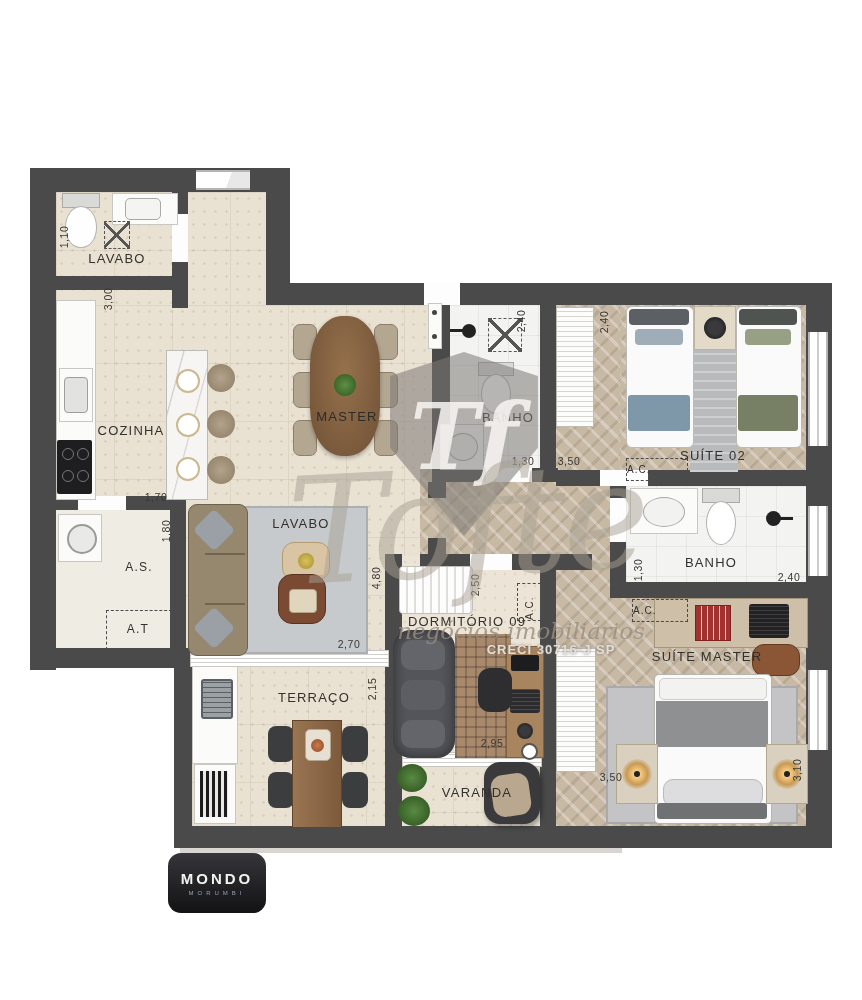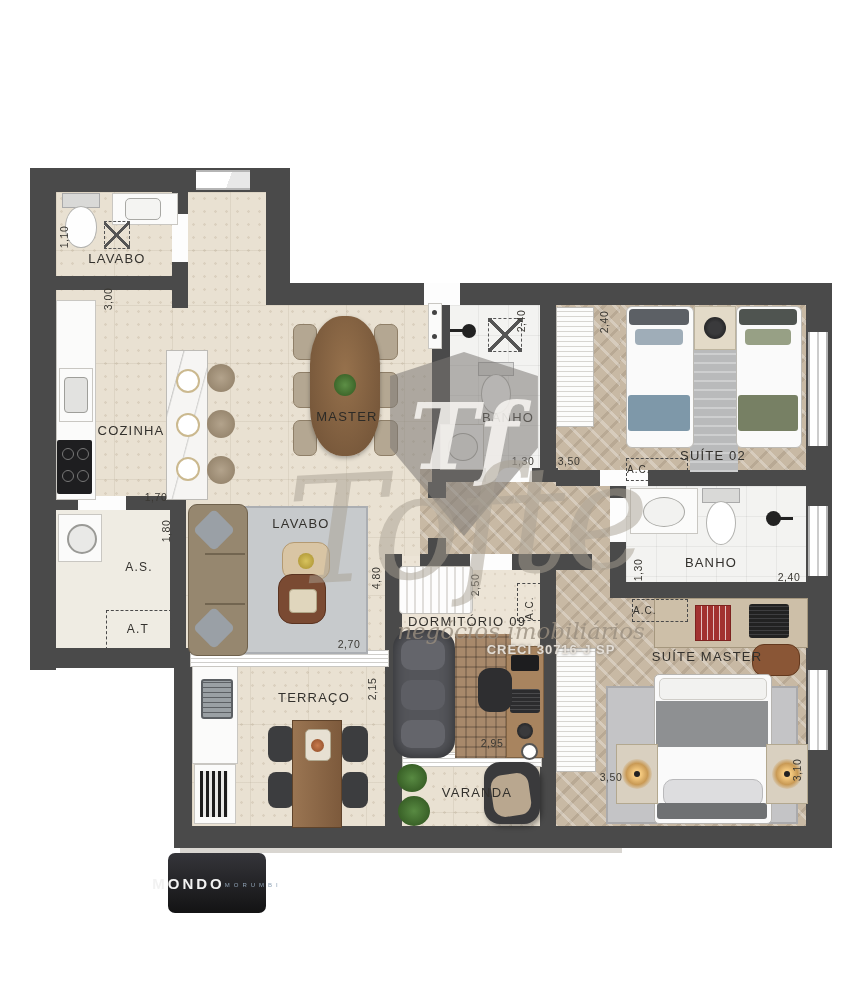--- a/index.html
+++ b/index.html
@@ -58,22 +58,22 @@
     font-style:italic;font-size:148px;color:rgba(168,159,146,.5);transform:rotate(-3deg);
     letter-spacing:-4px;white-space:nowrap;}
   .wm-tag{position:absolute;left:388px;top:618px;width:266px;text-align:center;
     font-family:"DejaVu Serif","Liberation Serif",serif;font-style:italic;font-size:23px;
     color:rgba(152,141,126,.8);white-space:nowrap;}
   .wm-creci{position:absolute;left:436px;top:642px;width:230px;text-align:center;font-weight:bold;
     font-size:13px;color:rgba(232,227,219,.95);letter-spacing:1px;
     text-shadow:0 0 3px rgba(110,104,96,.9);white-space:nowrap;}
   
   .footer{position:absolute;left:168px;top:853px;display:flex;align-items:center;}
-  .mondo{width:98px;height:60px;border-radius:7px;background:linear-gradient(#35353a,#131314);
-    display:flex;flex-direction:row;align-items:center;justify-content:center;}
+  .mondo{width:98px;height:60px;border-radius:13px;background:linear-gradient(#35353a,#131314);
+    display:flex;flex-direction:column;align-items:center;justify-content:center;}
   .mondo-name{color:#f2f2f2;font-weight:bold;font-size:15px;letter-spacing:3px;}
   .mondo-sub{color:#8fa2b5;font-size:6px;letter-spacing:4px;margin-top:3px;}
   .exto{margin-left:22px;display:flex;flex-direction:column;align-items:center;}
   .exto-name{font-weight:bold;font-size:46px;line-height:.85;letter-spacing:-2px;
     background:linear-gradient(180deg,#8e1f1c 0 38%,#b5423a 55%,#8a8a8a 56%,#b9b9b9);
     -webkit-background-clip:text;background-clip:text;color:#8e2420;}
   .exto-sub{font-size:5.5px;color:#a03a30;letter-spacing:.6px;margin-top:2px;}
   .summary{margin-left:26px;font-size:21px;color:#6f6e6c;letter-spacing:2px;white-space:nowrap;}
 </style>
 </head>

